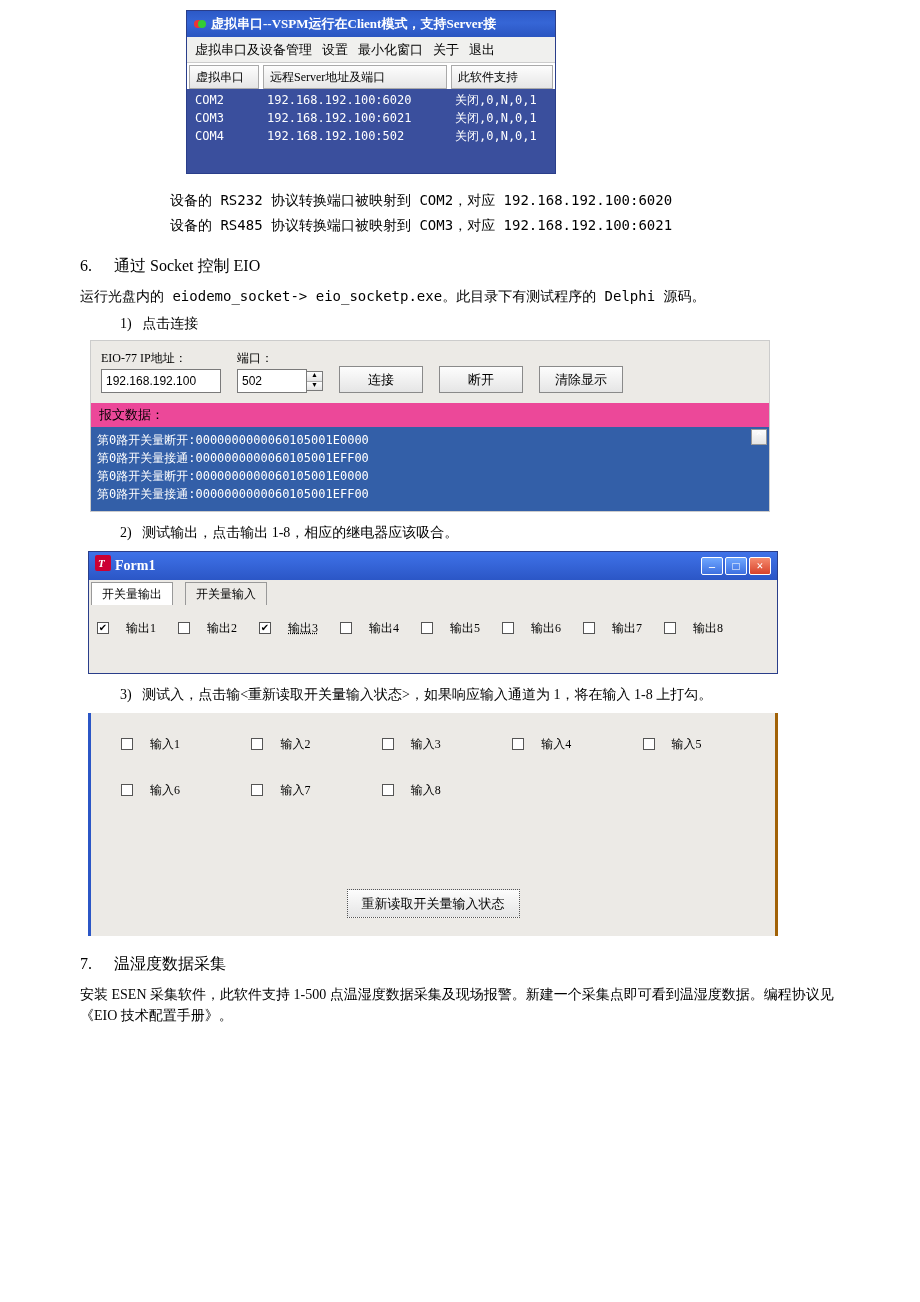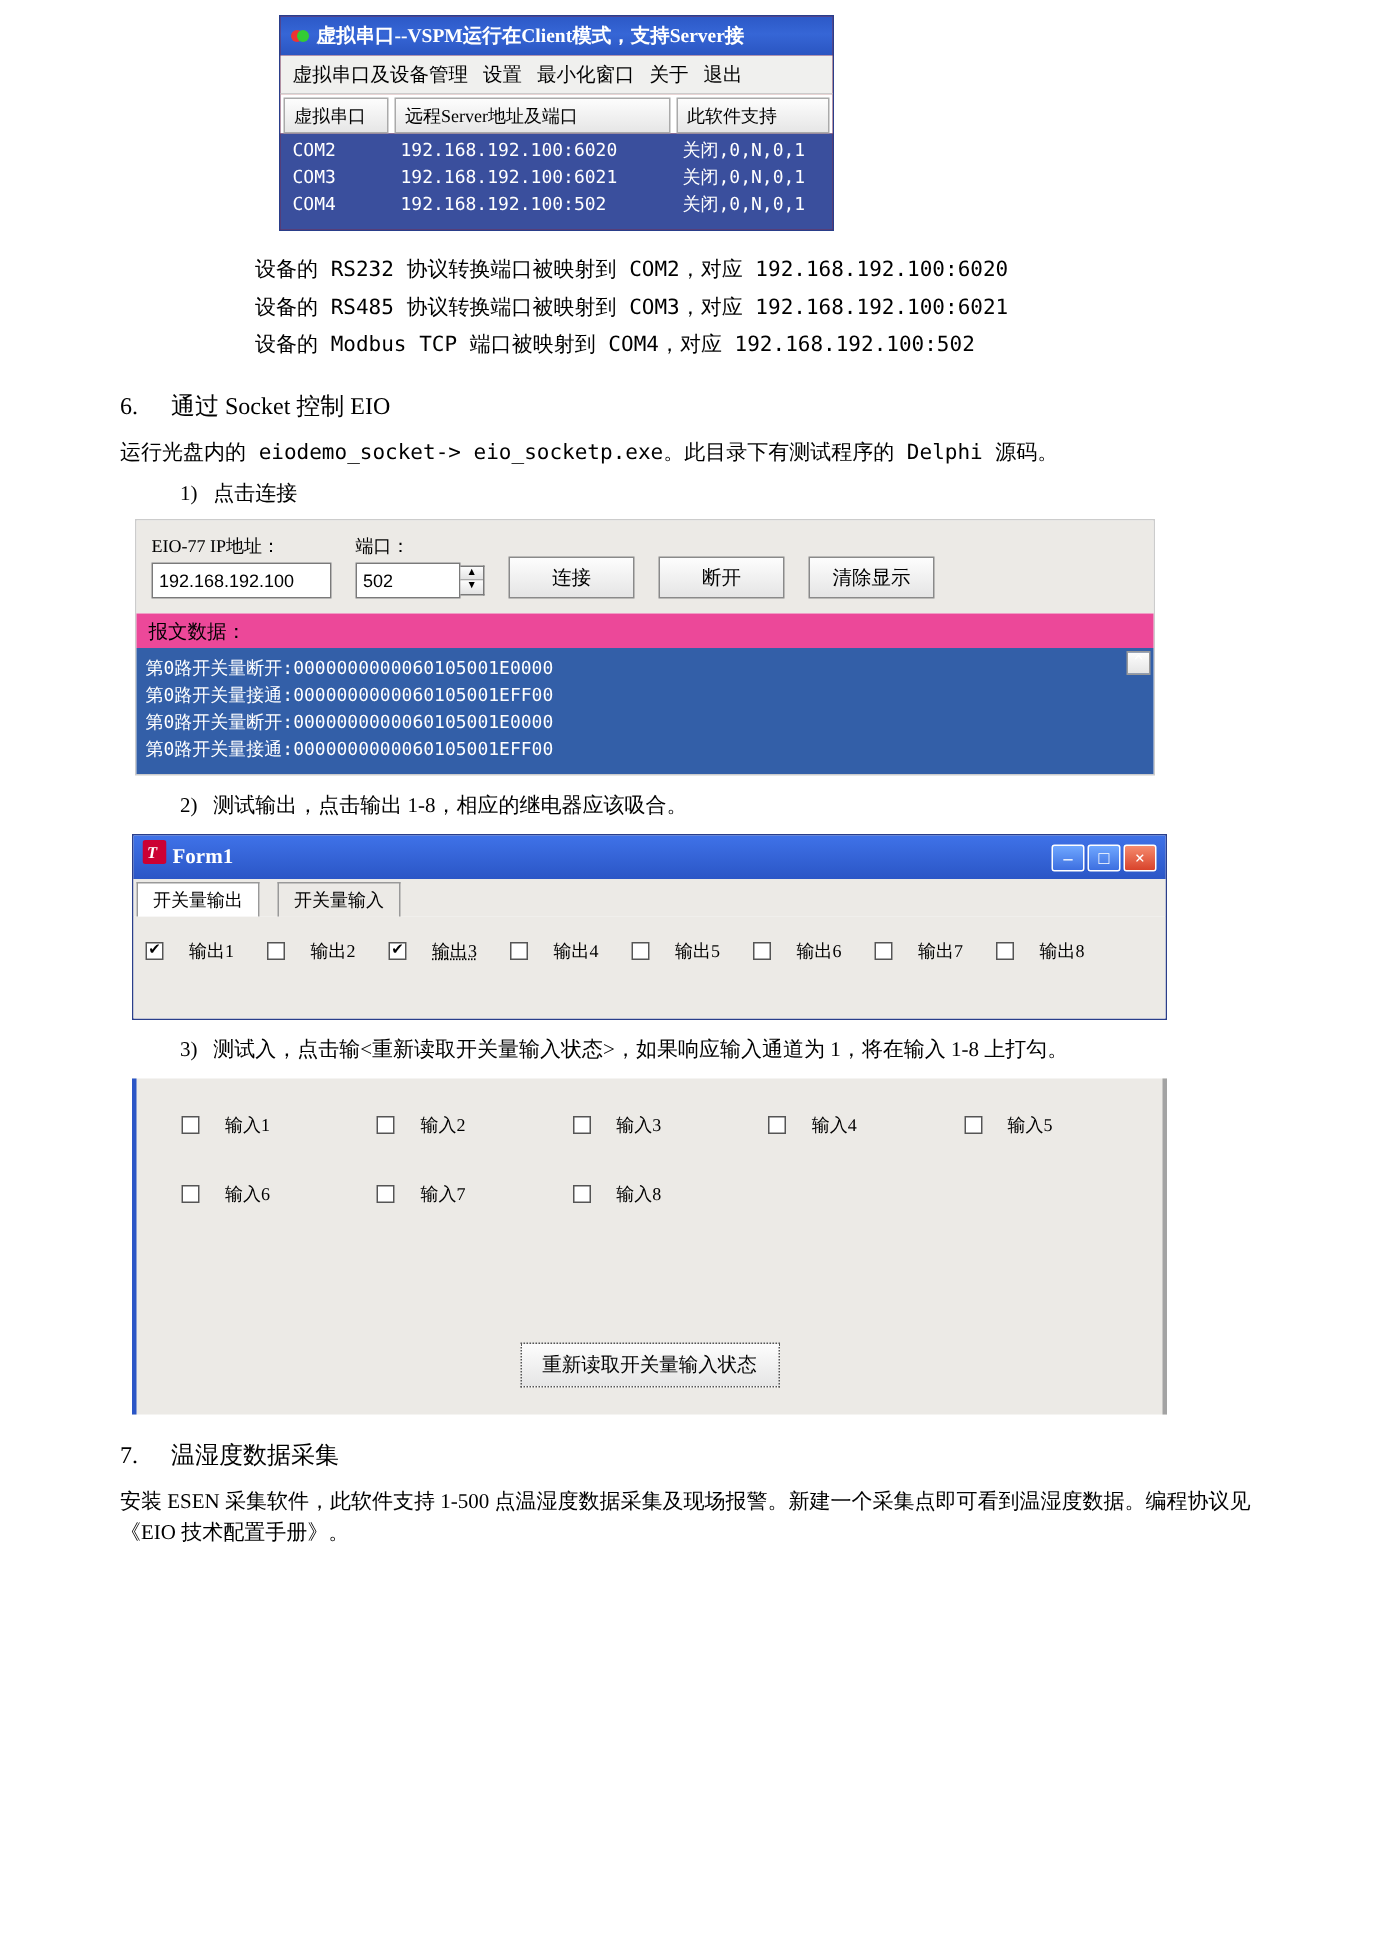--- a/index.html
+++ b/index.html
@@ -54,21 +54,21 @@
     padding: 2px 6px;
     margin: 2px 2px 0 2px;
   }
   .vspm-col1 { width: 70px; }
   .vspm-col2 { width: 184px; }
   .vspm-col3 { flex: 1; }
   .vspm-body {
     background: #3a4f9d;
     color: #fff;
     font-size: 12px;
-    padding: 2px 4px 8px 4px;
+    padding: 2px 4px 28px 4px;
   }
   .vspm-row { display: flex; }
   .vspm-row > div { padding: 0 4px; }
   .vspm-row .c1 { width: 72px; }
   .vspm-row .c2 { width: 188px; }
   .vspm-row .c3 { flex: 1; }
 
   .mapping-lines { margin-left: 90px; font-size: 14px; line-height: 1.8; }
 
   h2.section { font-size: 16px; font-weight: normal; margin: 16px 0 8px 0; }
@@ -149,21 +149,21 @@
   .tab-strip{background:#eceae6;padding:2px 2px 0 2px;display:flex;gap:12px;font-size:12px;}
   .tab{border:1px solid #999;border-bottom:none;padding:2px 10px;background:#eceae6;}
   .tab.active{background:#fff;}
   .form1-body{background:#eceae6;padding:14px 8px 36px 8px;display:flex;gap:22px;font-size:12px;flex-wrap:wrap;}
   .chk{display:flex;align-items:center;gap:17px;}
   .chk-box{width:12px;height:12px;border:1px solid #555;background:#fff;display:inline-flex;align-items:center;justify-content:center;font-size:10px;line-height:10px;}
   .chk-box.checked::after{content:"✔";}
   .chk-label.underlined{text-decoration: underline dotted;}
 
   
-  .inputs-panel{ width: 690px; margin: 8px 0 10px 8px; background:#eceae6; border-left:3px solid #2b56c6; border-right:3px solid #a3a3a3; padding: 22px 30px 18px 30px;}
+  .inputs-panel{ width: 690px; margin: 8px 0 10px 8px; background:#eceae6; border-left:3px solid #2b56c6; border-right:3px solid #a16207; padding: 22px 30px 18px 30px;}
   .inputs-grid{display:grid;grid-template-columns:repeat(5,1fr);gap:28px 28px;font-size:12px;margin-bottom:90px;}
   .centered-btn{display:flex;justify-content:center;}
   .big-btn{border:1px dotted #555;background:linear-gradient(#fdfdfd,#e5e5e5);padding:4px 14px;font-size:13px;}
 
   .flex-row{display:flex;align-items:center;}
 </style>
 </head>
 <body>
 
 <div class="vspm-window">
@@ -203,21 +203,20 @@
       <div class="c1">COM4</div>
       <div class="c2">192.168.192.100:502</div>
       <div class="c3">关闭,0,N,0,1</div>
     </div>
   </div>
 </div>
 
 <div class="mapping-lines monospace">
   <div>设备的 RS232 协议转换端口被映射到 COM2，对应 192.168.192.100:6020</div>
   <div>设备的 RS485 协议转换端口被映射到 COM3，对应 192.168.192.100:6021</div>
-  <div>设备的 Modbus TCP 端口被映射到 COM4，对应 192.168.192.100:502</div>
 </div>
 
 <h2 class="section">
   <span class="num">6.</span>
   <span>通过 Socket 控制 EIO</span>
 </h2>
 <div class="para monospace">运行光盘内的 eiodemo_socket-&gt; eio_socketp.exe。此目录下有测试程序的 Delphi 源码。</div>
 <div class="step">
   <span>1)</span>
   &nbsp;&nbsp;<span>点击连接</span>

